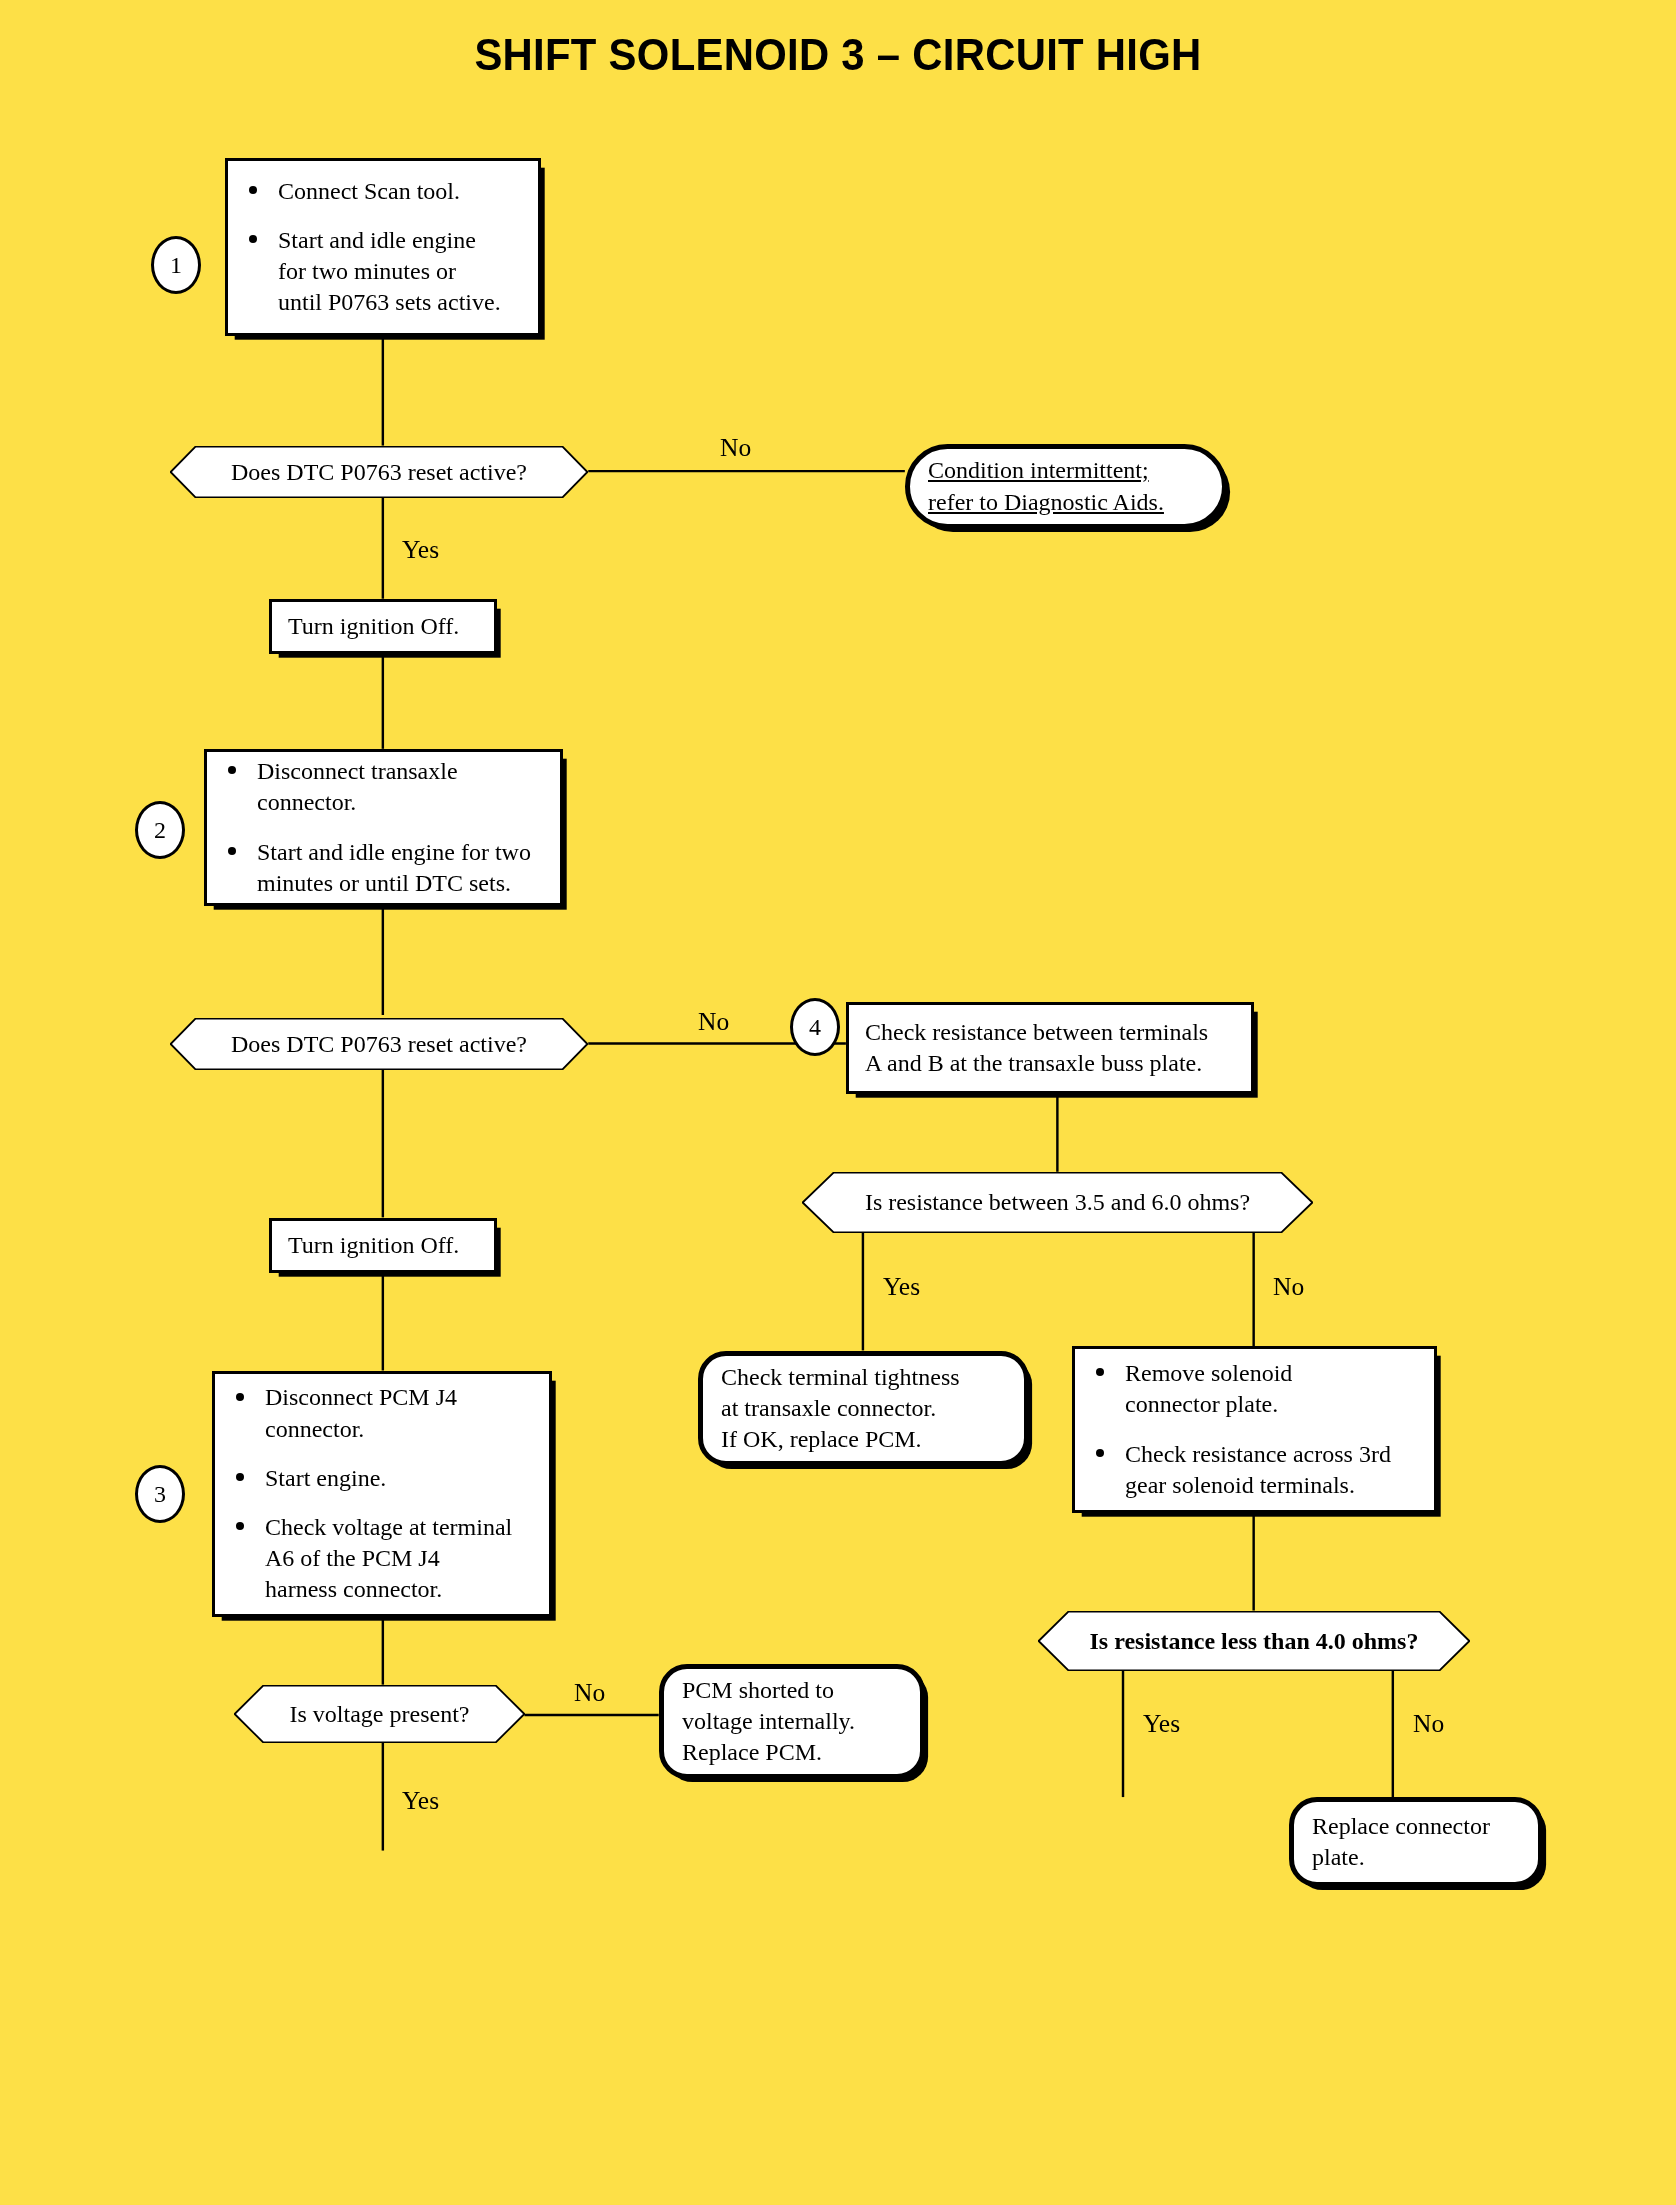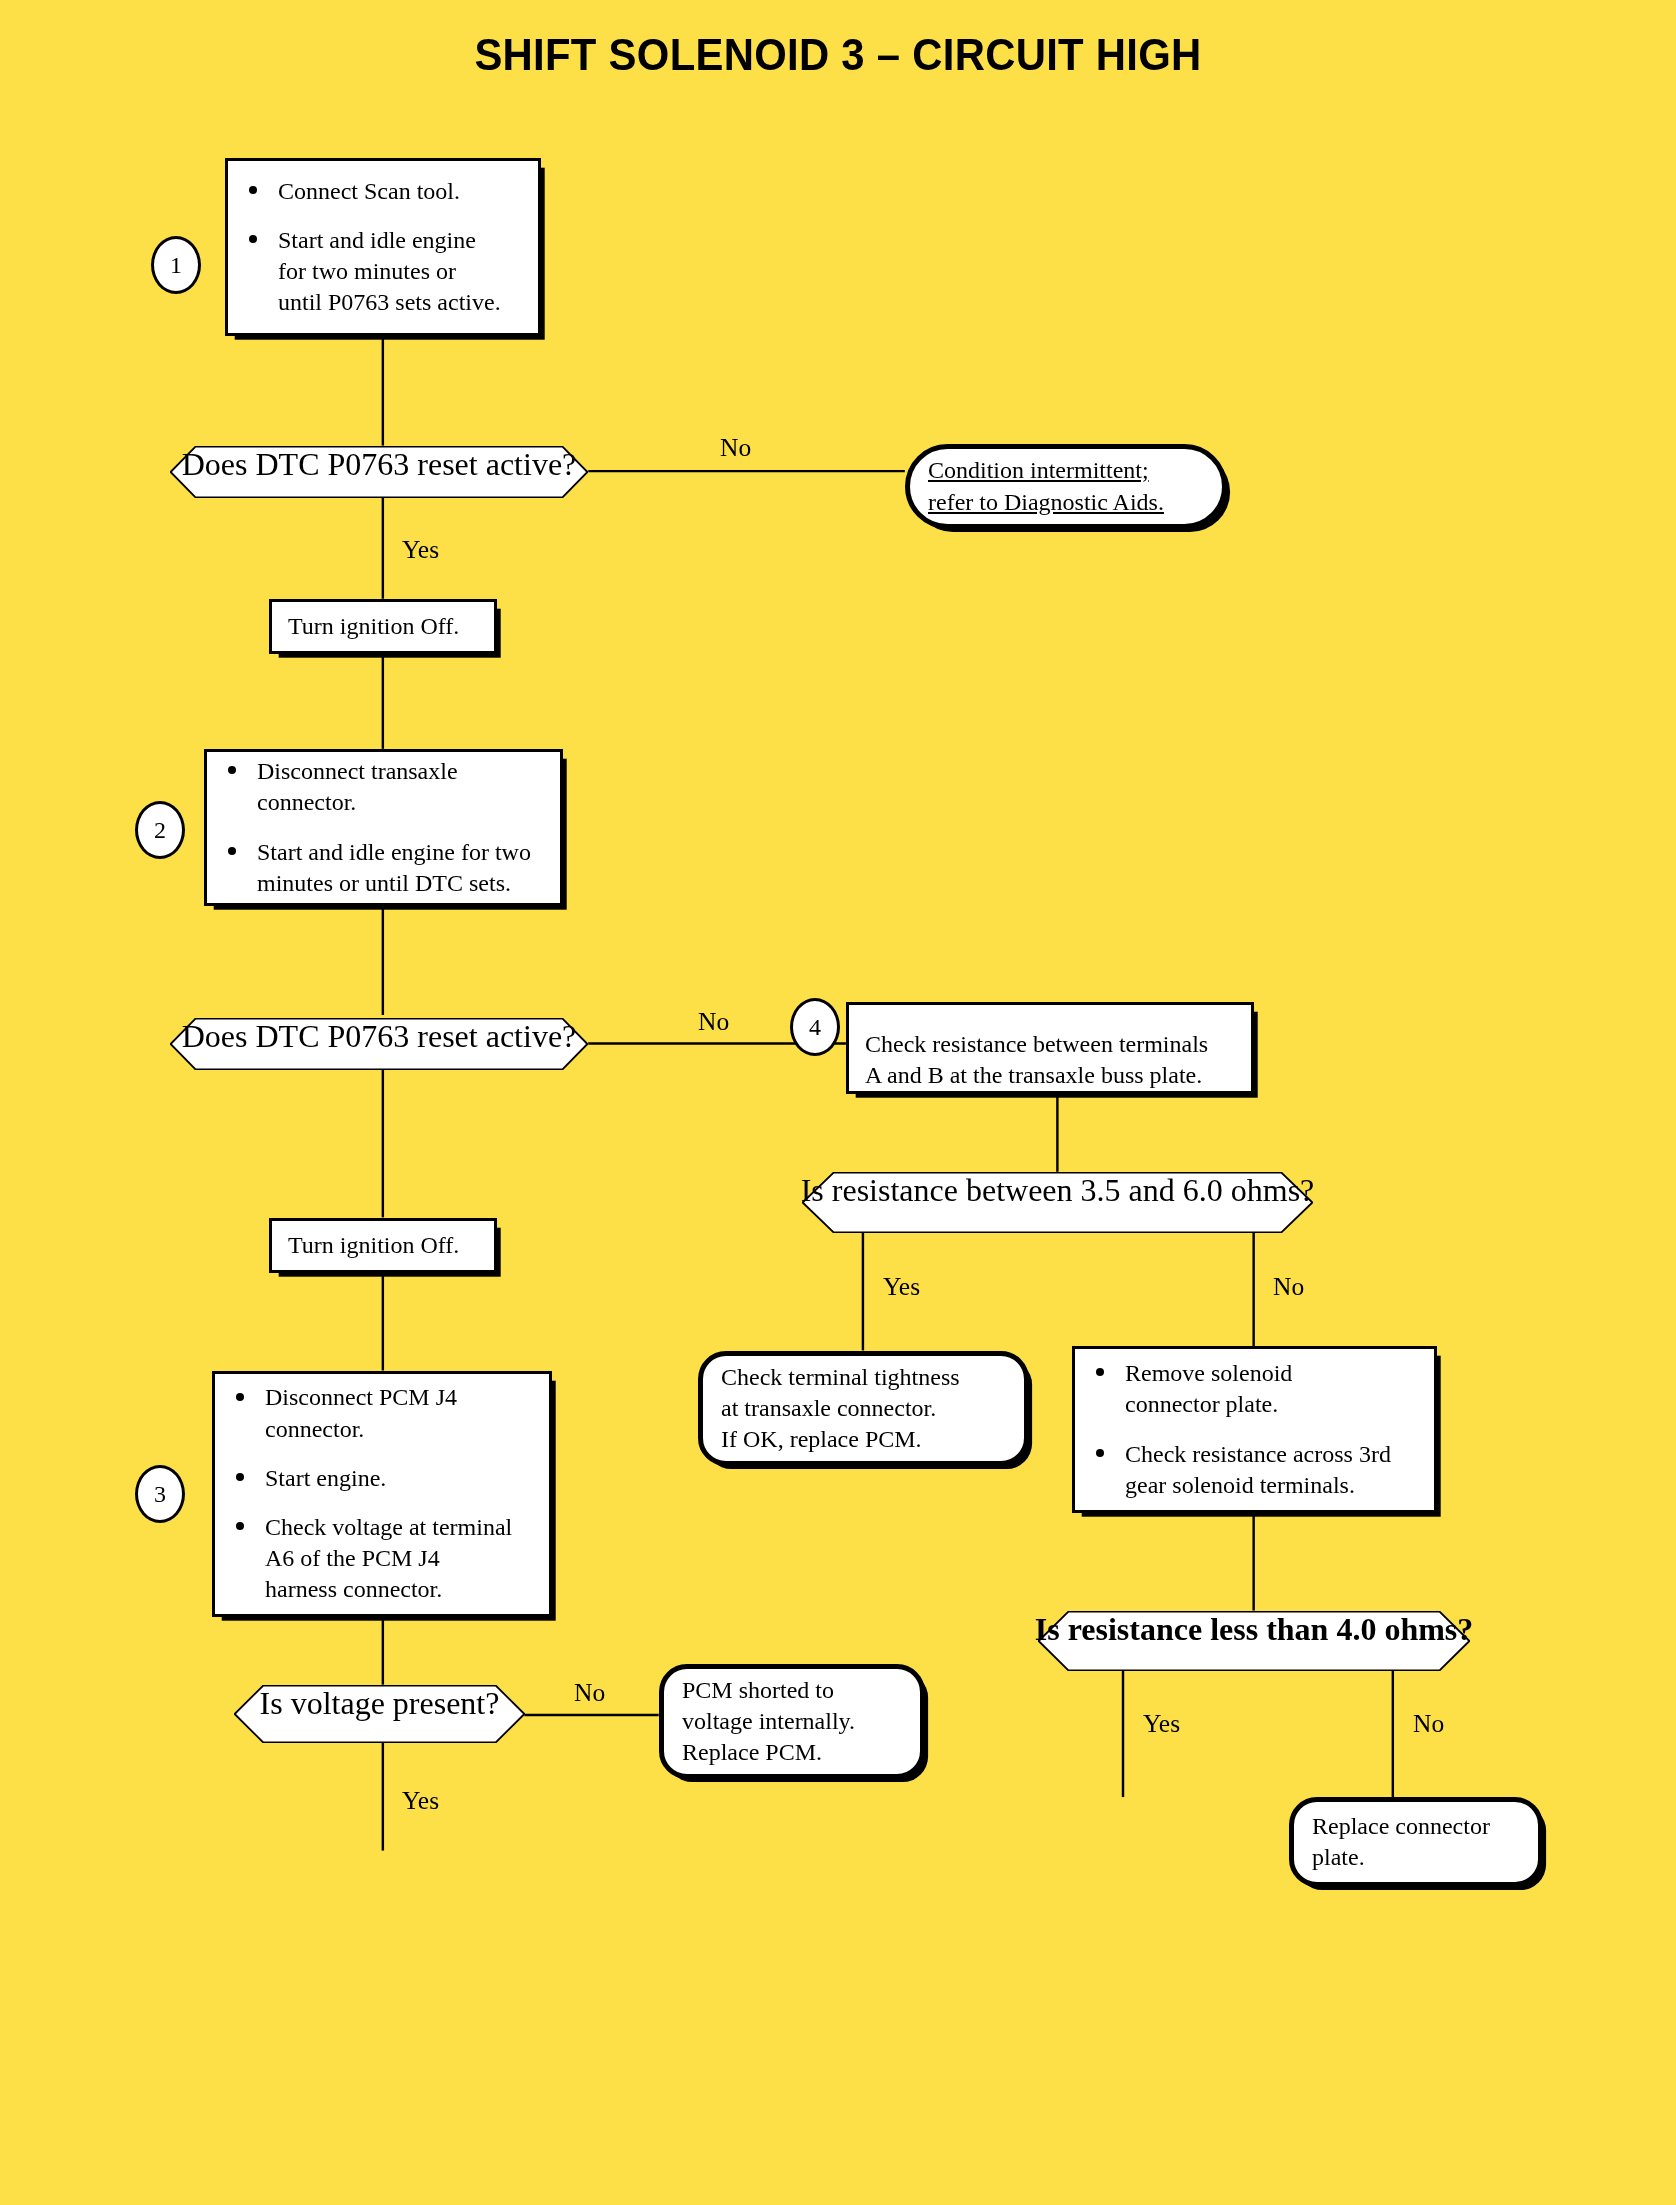--- a/index.html
+++ b/index.html
@@ -45,22 +45,22 @@
   .term{
     border:5.5px solid #000;
     box-shadow:5.5px 5.5px 0 -2.4px #000;
   }
   .term .inner{padding:0 18px;width:100%;}
   .r-sm{border-radius:28px;}
   .r-pill{border-radius:607px;}
   
   .dec{
     position:absolute;
-    display:flex;align-items:flex-start;justify-content:center;
-    font-size:32px;
+    display:flex;align-items:center;justify-content:center;
+    font-size:24px;
   }
   .dec .hexbg{
     position:absolute;left:0;top:0;width:100%;height:100%;
   }
   .dec .inner{position:relative;z-index:2;padding:0 38px;text-align:center;white-space:nowrap;}
   
   ul.blist{margin:0;padding:0;list-style:none;width:100%;}
   ul.blist li{
     position:relative;
     padding-left:34px;
@@ -189,21 +189,21 @@
     <svg class="hexbg" viewBox="0 0 688 85" preserveAspectRatio="none">
       <polygon points="42,1 646,1 687,42.5 646,84 42,84 1,42.5" fill="#fff" stroke="#000" stroke-width="3"></polygon>
     </svg>
     <div class="inner">Does DTC P0763 reset active?</div>
   </div>
   <div class="blabel" style="left:698px; top:1007px;">No</div>
 
   <div class="step" style="left:790px; top:998px;">
     <span>4</span>
   </div>
-  <div class="node proc plain" style="left:846px; top:1002px; width:408px; height:92px;align-items:flex-end;">
+  <div class="node proc plain" style="left:846px; top:1002px; width:408px; height:92px;">
     <div class="inner">Check resistance between terminals
 A and B at the transaxle buss plate.</div>
   </div>
 
   <div class="dec" style="left:802px; top:1172px; width:511px; height:61px;">
     <svg class="hexbg" viewBox="0 0 840 100" preserveAspectRatio="none">
       <polygon points="52,1 788,1 839,50 788,99 52,99 1,50" fill="#fff" stroke="#000" stroke-width="3"></polygon>
     </svg>
     <div class="inner">Is resistance between 3.5 and 6.0 ohms?</div>
   </div>

